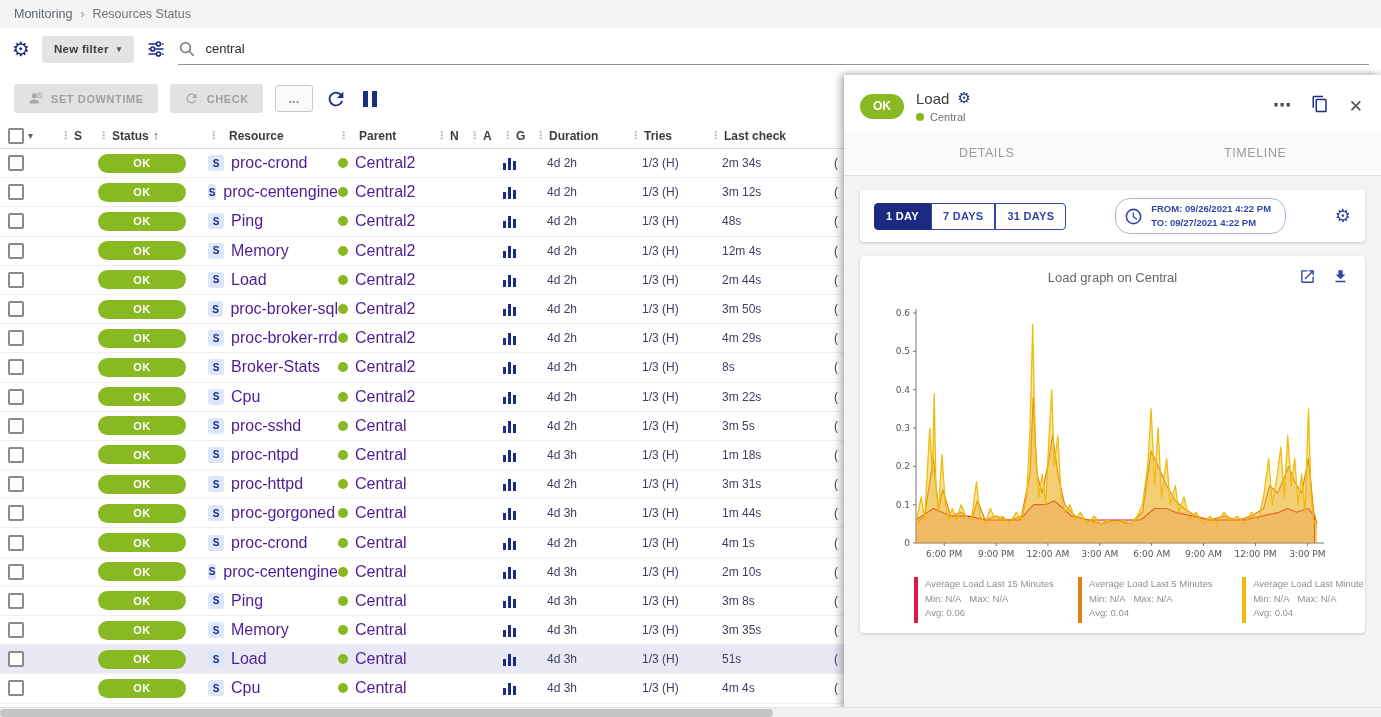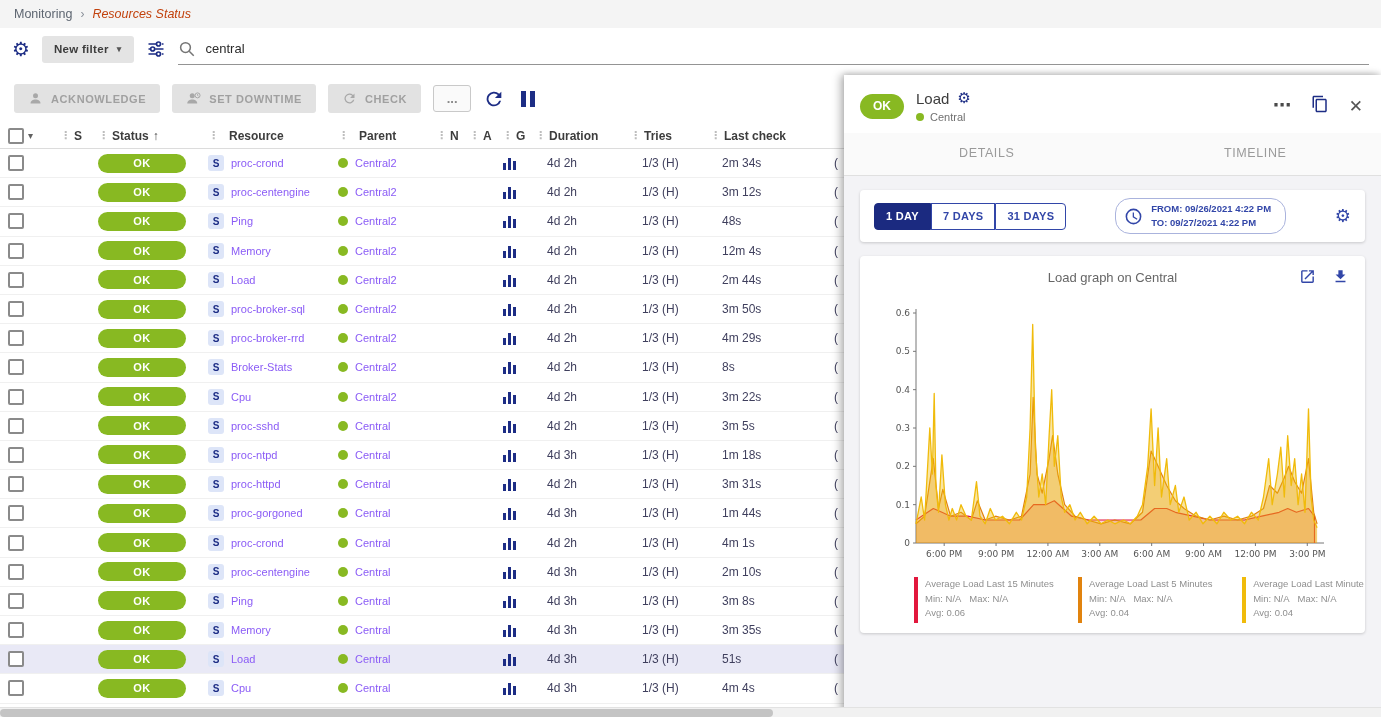--- a/index.html
+++ b/index.html
@@ -4,21 +4,21 @@
 <style>
   * { margin:0; padding:0; box-sizing:border-box; }
   html,body { width:1381px; height:717px; overflow:hidden; background:#fff;
     font-family:"Liberation Sans","DejaVu Sans",sans-serif; }
   .app { position:relative; width:1381px; height:717px; overflow:hidden; }
 
   
   .breadcrumb-bar { height:28px; background:#f4f4f4; display:flex; align-items:center;
     padding:0 14px; gap:8px; font-size:12.5px; color:#5d6570; }
   .breadcrumb-bar .crumb { cursor:pointer; }
-  .breadcrumb-bar .crumb.current { color:#c2410c;font-style:italic; }
+  .breadcrumb-bar .crumb.current { color:#737373; }
   .breadcrumb-bar .sep { color:#8a9099; font-size:12px; }
 
   
   .filter-bar { height:42px; display:flex; align-items:center; padding:0 12px; gap:12px;
     background:#fff; }
   .gear-glyph { color:#1d2d85; font-size:20px; line-height:1; cursor:pointer; }
   .new-filter-btn { background:#e4e4e4; border:none; border-radius:3px; height:27px;
     padding:0 12px; font-size:11.5px; font-weight:bold; color:#3c3c3c; display:flex;
     align-items:center; gap:8px; cursor:pointer; letter-spacing:.3px; }
   .new-filter-btn .caret { font-size:9px; color:#555; }
@@ -62,21 +62,21 @@
   .drag { color:#bdbdbd; font-size:11px; margin-right:3px; cursor:grab; }
   .sort { color:#3d3d3d; font-size:12px; margin-left:4px; }
   .caret-h { color:#616161; font-size:10px; cursor:pointer; }
   .checkbox { width:16px; height:16px; border:2px solid #8a8a8a; border-radius:2px;
     display:inline-block; cursor:pointer; background:#fff; }
   .pill { background:#88b922; color:#fff; font-size:11px; font-weight:bold; letter-spacing:.5px;
     border-radius:10px; width:88px; height:19px; display:flex; align-items:center;
     justify-content:center; }
   .sicon { width:16px; height:16px; background:#dde5f8; color:#1d2d85; border-radius:3px;
     font-size:10px; font-weight:bold; display:flex; align-items:center; justify-content:center; }
-  .rname,.pname { font-size:11px; color:#8b5cf6; }
+  .rname,.pname { font-size:16px; color:#4c1d95; }
   .gdot { width:10px; height:10px; border-radius:50%; background:#88b922; flex:none; }
   .mono-val { font-size:12px; color:#3f3f5d; padding-left:12px; }
   .bars-icon { width:15px; height:14px; }
   .bars-icon rect { fill:#1d2d85; }
 
   
   .panel { position:absolute; top:75px; right:0; width:537px; height:642px; background:#f3f3f6;
     box-shadow:-4px 0 8px rgba(0,0,0,.25), 0 -2px 5px rgba(0,0,0,.12); z-index:30;
     display:flex; flex-direction:column; }
   .panel-header { background:#fff; padding:14px 18px 10px 16px; display:flex; align-items:center; }
@@ -161,27 +161,20 @@
       <svg class="mag" viewBox="0 0 24 24">
         <circle cx="10" cy="10" r="6.5" fill="none" stroke="#757575" stroke-width="2"></circle>
         <path d="M15 15 L21 21" stroke="#757575" stroke-width="2"></path>
       </svg>
       <span class="search-value">central</span>
     </div>
   </div>
 
   <div class="main">
     <div class="toolbar">
-      <button class="tb-btn">
-        <svg viewBox="0 0 24 24">
-            <circle cx="12" cy="7.5" r="4"></circle>
-            <path d="M4 20c0-4.2 4-6.3 8-6.3s8 2.1 8 6.3z"></path>
-          </svg>
-        <span>ACKNOWLEDGE</span>
-      </button>
       <button class="tb-btn">
         <svg viewBox="0 0 24 24">
             <circle cx="10" cy="7.5" r="4"></circle>
             <path d="M2 20c0-4.2 4-6.3 8-6.3s8 2.1 8 6.3z"></path>
             <circle cx="18.5" cy="7" r="4" fill="none" stroke="#a8a8a8" stroke-width="1.6"></circle>
             <path d="M18.5 4.8v2.4l1.7 1" fill="none" stroke="#a8a8a8" stroke-width="1.4"></path>
           </svg>
         <span>SET DOWNTIME</span>
       </button>
       <button class="tb-btn">

